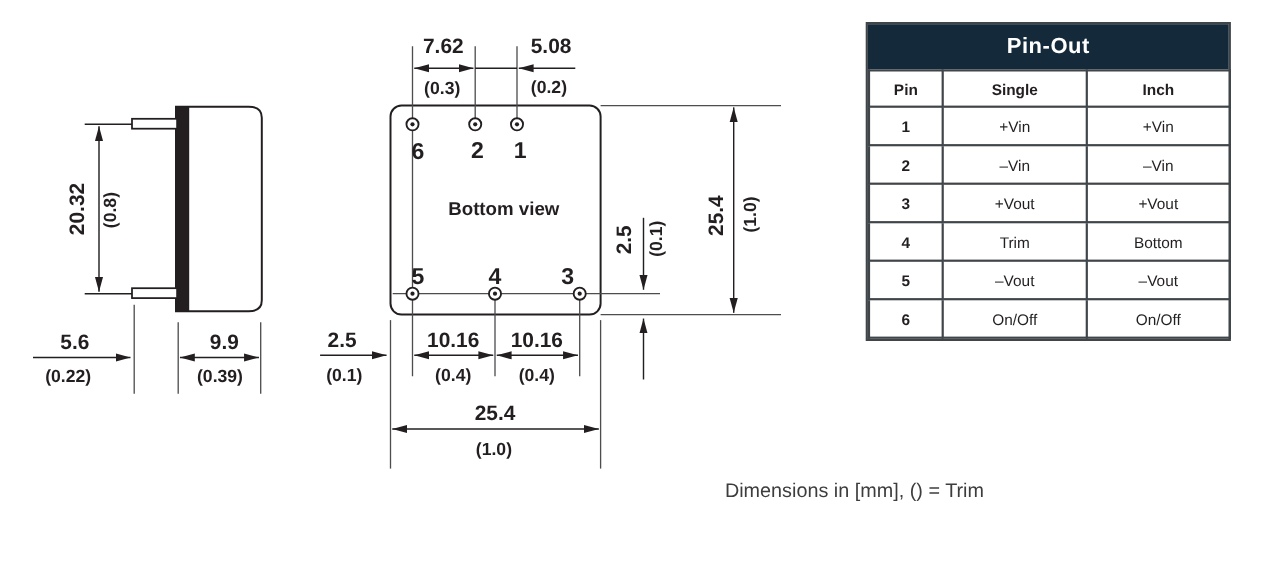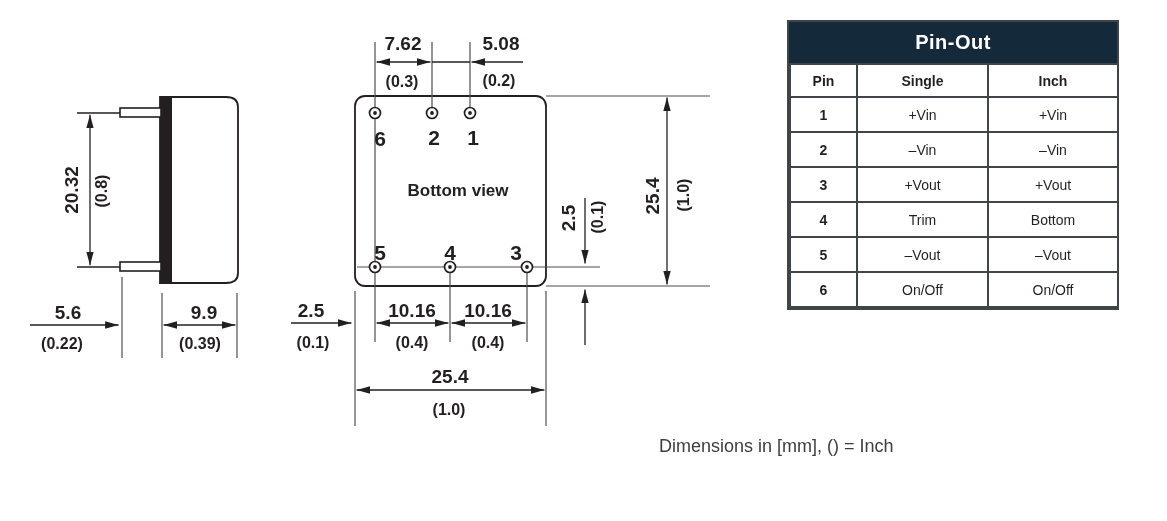--- a/index.html
+++ b/index.html
@@ -192,19 +192,19 @@
         <tr>
           <td class="pin">6</td>
           <td>On/Off</td>
           <td>On/Off</td>
         </tr>
       </tbody>
     </table>
   </div>
 
   <div class="notes">
-    <div>Dimensions in [mm], () = Inch</div>
+    <div>Dimensions in [mm], () = Trim</div>
     
     
     
   </div>
 
 </div>
 
 </body></html>

